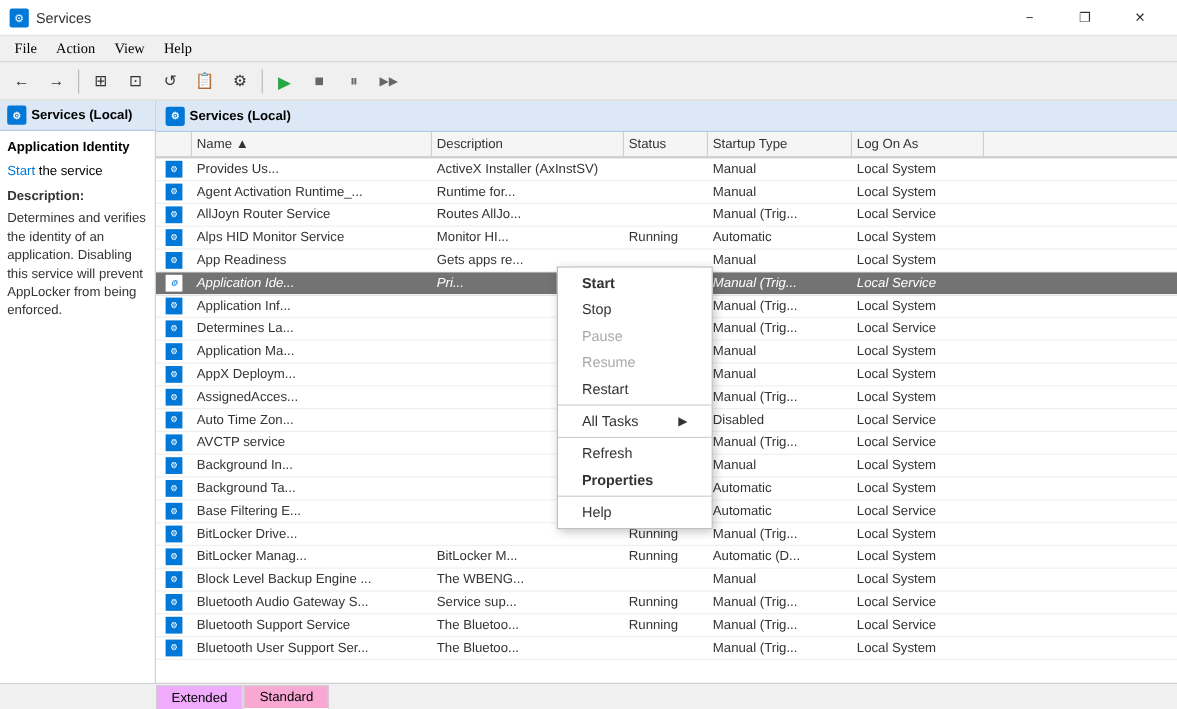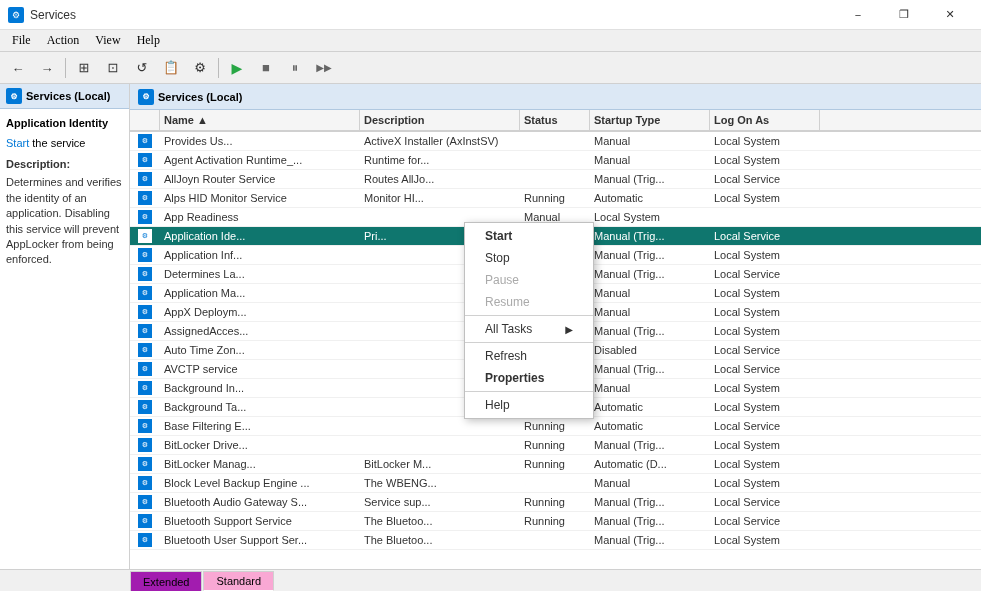--- a/index.html
+++ b/index.html
@@ -161,35 +161,35 @@
     .table-header {
       display: grid;
       grid-template-columns: 30px 200px 160px 70px 120px 110px;
       background: #f5f5f5;
       border-bottom: 2px solid #d0d0d0;
       position: sticky; top: 0; z-index: 2;
       height: 22px;
     }
     .th {
       padding: 2px 4px;
-      font-size: 11px; font-weight: 700;
+      font-size: 11px; font-weight: 400;
       border-right: 1px solid #d0d0d0;
       display: flex; align-items: center;
       cursor: pointer; color: #333;
       white-space: nowrap; overflow: hidden;
     }
 
     .table-row {
       display: grid;
       grid-template-columns: 30px 200px 160px 70px 120px 110px;
       height: 19px;
       border-bottom: 1px solid #f0f0f0;
       cursor: default;
     }
-    .table-row.selected { background: #0f766e; color: white; }
+    .table-row.selected { background: #737373; color: white; font-style: italic; }
     .table-row.selected .td { color: white; }
     .td {
       padding: 1px 4px;
       font-size: 11px;
       display: flex; align-items: center;
       white-space: nowrap; overflow: hidden;
       text-overflow: ellipsis; color: #333;
     }
     .td-icon {
       display: flex; align-items: center; justify-content: center;
@@ -205,21 +205,21 @@
       height: 22px;
       background: #f0f0f0;
       border-top: 1px solid #d0d0d0;
       padding-left: 130px;
     }
     .tab {
       padding: 2px 12px;
       font-size: 11px;
       border: 1px solid #d0d0d0;
       border-bottom: none;
-      background: #a21caf;
+      background: #f0abfc;
       cursor: pointer;
       margin-right: 1px;
       height: 20px;
       display: flex; align-items: center;
     }
     .tab.active {
       background: #f9a8d4;
       border-bottom: 1px solid #fff;
       z-index: 1;
       margin-top: 44px;
@@ -371,20 +371,21 @@
     <div class="td">Monitor HI...</div>
     <div class="td">Running</div>
     <div class="td">Automatic</div>
     <div class="td">Local System</div>
   </div>
           <div class="table-row">
     <div class="td td-icon">
       <div class="service-icon" style="">⚙</div>
     </div>
     <div class="td">App Readiness</div>
+    <div class="td">Gets apps re...</div>
     <div class="td"></div>
     <div class="td">Manual</div>
     <div class="td">Local System</div>
   </div>
           <div class="table-row selected">
     <div class="td td-icon">
       <div class="service-icon" style="background:#fff; color:#0078d7;">⚙</div>
     </div>
     <div class="td">Application Ide...</div>
     <div class="td">Pri...</div>
@@ -568,20 +569,23 @@
     </div>
     <div class="cm-item">
       <span>Stop</span>
     </div>
     <div class="cm-item disabled">
       <span>Pause</span>
     </div>
     <div class="cm-item disabled">
       <span>Resume</span>
     </div>
+    <div class="cm-item">
+      <span>Restart</span>
+    </div>
     <div class="cm-separator"></div>
     <div class="cm-item">
       <span>All Tasks</span>
       <span class="cm-arrow">▶</span>
     </div>
     <div class="cm-separator"></div>
     <div class="cm-item">
       <span>Refresh</span>
     </div>
     <div class="cm-item bold">

